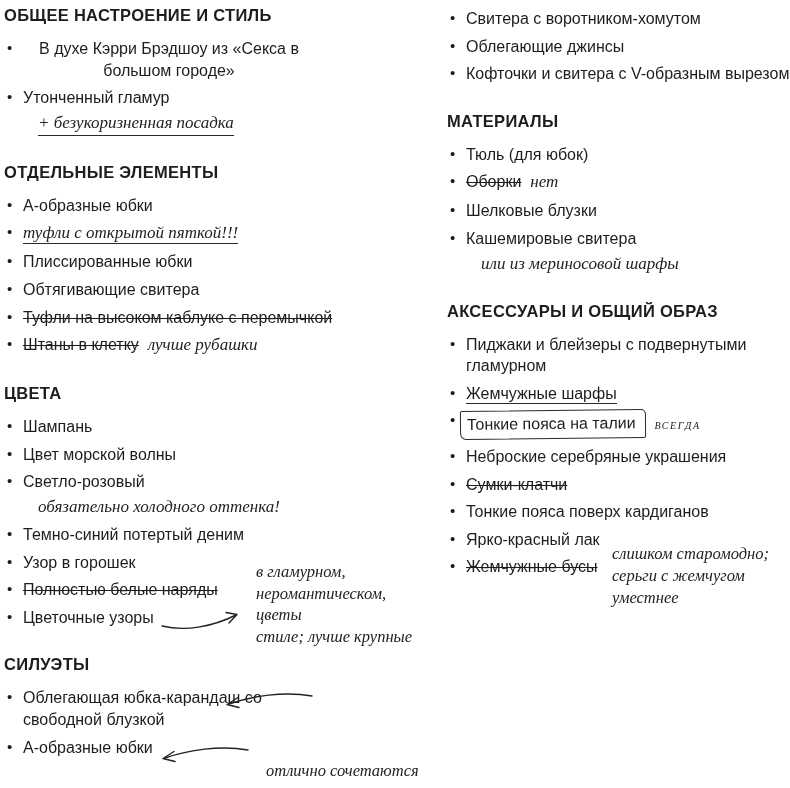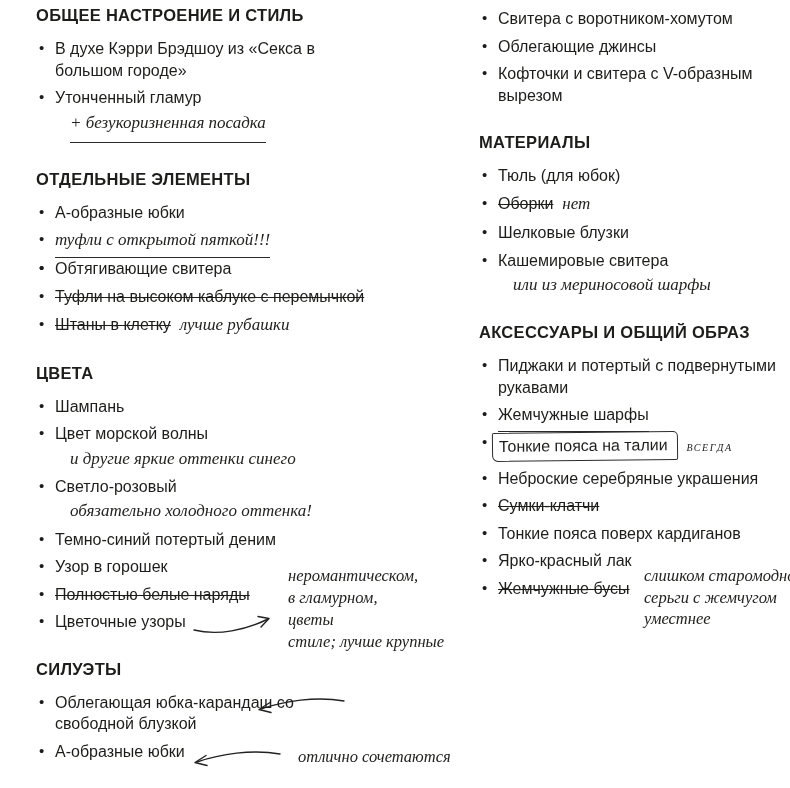--- a/index.html
+++ b/index.html
@@ -12,21 +12,21 @@
     font-family: "Liberation Sans", sans-serif;
     color: #1d1d1b;
   }
   .page {
     display: flex;
     padding: 4px 0 0 4px;
     box-sizing: border-box;
     width: 790px;
   }
   .column { box-sizing: border-box; }
-  .col-left  { width: 436px; flex: 0 0 436px; margin-left: 32px; }
+  .col-left  { width: 436px; flex: 0 0 436px; }
   .col-right { flex: 1; padding-left: 7px; }
 
   .section-heading {
     font-size: 16.5px;
     font-weight: 700;
     letter-spacing: 0.3px;
     margin: 27px 0 13px 0;
   }
   .section:first-child .section-heading { margin-top: 2px; }
 
@@ -56,21 +56,21 @@
     font-style: italic;
     font-size: 17px;
     color: #222220;
   }
   .strike {
     text-decoration: line-through;
     text-decoration-thickness: 1.4px;
   }
   .underline {
     border-bottom: 1.3px solid #2a2a28;
-    padding-bottom: 8px;
+    padding-bottom: 1px;
   }
   .suffix { margin-left: 9px; white-space: nowrap; }
   .suffix.small-caps {
     font-size: 10px;
     letter-spacing: 1.6px;
     text-transform: uppercase;
   }
   .subnote {
     margin: 3px 0 2px 15px;
     width: fit-content;
@@ -88,30 +88,30 @@
   .boxed {
     display: inline-block;
     border: 1.6px solid #2c2c2a;
     border-radius: 2px 5px 2px 6px;
     padding: 2px 9px 3px 6px;
     margin-left: -6px;
     transform: rotate(-0.6deg);
   }
 
   
-  li[data-item-id="carrie"] .item-text { display: inline-block; max-width: 292px; }
+  li[data-item-id="carrie"] .item-text { display: inline-block; max-width: 292px; text-align: center; }
   li[data-item-id="pencil-skirt"] .item-text { display: inline-block; max-width: 312px; }
 
   li[data-item-id="floral"] .sidenote { left: 252px; top: -46px; width: 200px; }
   li[data-item-id="floral"] .arrow    { left: 154px; top: 2px; }
 
   li[data-item-id="pencil-skirt"] .sidenote { left: 278px; top: -3px; white-space: nowrap; }
   li[data-item-id="pencil-skirt"] .arrow    { left: 216px; top: 3px; }
 
-  li[data-item-id="aline2"] .sidenote { left: 262px; top: 5px; white-space: nowrap; }
+  li[data-item-id="aline2"] .sidenote { left: 262px; top: 23px; white-space: nowrap; }
   li[data-item-id="aline2"] .arrow    { left: 152px; top: 7px; }
 
   li[data-item-id="pearls"] .sidenote { left: 165px; top: -13px; width: 210px; }
 
   li[data-item-id="belts"] { margin-top: 2px; margin-bottom: 7px; }
 </style>
 </head>
 <body>
 
 <div class="page">
@@ -122,43 +122,43 @@
           <ul class="item-list">
             <li class="item" data-item-id="carrie"><span class="bullet">•</span><span class="item-text">В духе Кэрри Брэдшоу из «Секса в большом городе»</span></li>
             <li class="item" data-item-id="glamour"><span class="bullet">•</span><span class="item-text">Утонченный гламур</span><div class="subnote handwritten underline">+ безукоризненная посадка</div></li>
           </ul>
         </div>
         <div class="section">
           <h2 class="section-heading">ОТДЕЛЬНЫЕ ЭЛЕМЕНТЫ</h2>
           <ul class="item-list">
             <li class="item"><span class="bullet">•</span><span class="item-text">А-образные юбки</span></li>
             <li class="item" data-item-id="open-heel"><span class="bullet">•</span><span class="item-text handwritten underline">туфли с открытой пяткой!!!</span></li>
-            <li class="item"><span class="bullet">•</span></li>
+            <li class="item"><span class="bullet">•</span><span class="item-text">Плиссированные юбки</span></li>
             <li class="item"><span class="bullet">•</span><span class="item-text">Обтягивающие свитера</span></li>
             <li class="item"><span class="bullet">•</span><span class="item-text strike">Туфли на высоком каблуке с перемычкой</span></li>
             <li class="item" data-item-id="plaid"><span class="bullet">•</span><span class="item-text strike">Штаны в клетку</span><span class="suffix handwritten">лучше рубашки</span></li>
           </ul>
         </div>
         <div class="section">
           <h2 class="section-heading">ЦВЕТА</h2>
           <ul class="item-list">
             <li class="item"><span class="bullet">•</span><span class="item-text">Шампань</span></li>
-            <li class="item"><span class="bullet">•</span><span class="item-text">Цвет морской волны</span><div class="subnote handwritten">и другие яркие оттенки синего</div></li>
+            <li class="item"><span class="bullet">•</span><span class="item-text">Цвет морской волны</span></li>
             <li class="item"><span class="bullet">•</span><span class="item-text">Светло-розовый</span><div class="subnote handwritten">обязательно холодного оттенка!</div></li>
             <li class="item"><span class="bullet">•</span><span class="item-text">Темно-синий потертый деним</span></li>
             <li class="item"><span class="bullet">•</span><span class="item-text">Узор в горошек</span></li>
             <li class="item"><span class="bullet">•</span><span class="item-text strike">Полностью белые наряды</span></li>
             <li class="item" data-item-id="floral"><span class="bullet">•</span><span class="item-text">Цветочные узоры</span><span class="arrow arrow-right">
                 <svg width="88" height="26" viewBox="0 0 88 26">
                   <path d="M4 17 C 28 23, 56 17, 78 6" fill="none" stroke="#222" stroke-width="1.4" stroke-linecap="round"></path>
                   <path d="M68 3.5 L79 5.5 L71 14" fill="none" stroke="#222" stroke-width="1.4" stroke-linecap="round" stroke-linejoin="round"></path>
                 </svg>
               </span><div class="sidenote handwritten">
+                <div class="note-line">в гламурном,</div>
                 <div class="note-line">неромантическом,</div>
-                <div class="note-line">в гламурном,</div>
                 <div class="note-line">цветы</div>
                 <div class="note-line">стиле; лучше крупные</div>
               </div></li>
           </ul>
         </div>
         <div class="section">
           <h2 class="section-heading">СИЛУЭТЫ</h2>
           <ul class="item-list">
             <li class="item" data-item-id="pencil-skirt"><span class="bullet">•</span><span class="item-text">Облегающая юбка-карандаш со свободной блузкой</span><span class="arrow arrow-left">
                 <svg width="96" height="22" viewBox="0 0 96 22">
@@ -190,21 +190,21 @@
           <ul class="item-list">
             <li class="item"><span class="bullet">•</span><span class="item-text">Тюль (для юбок)</span></li>
             <li class="item" data-item-id="ruffles"><span class="bullet">•</span><span class="item-text strike">Оборки</span><span class="suffix handwritten">нет</span></li>
             <li class="item"><span class="bullet">•</span><span class="item-text">Шелковые блузки</span></li>
             <li class="item"><span class="bullet">•</span><span class="item-text">Кашемировые свитера</span><div class="subnote handwritten">или из мериносовой шарфы</div></li>
           </ul>
         </div>
         <div class="section">
           <h2 class="section-heading">АКСЕССУАРЫ И ОБЩИЙ ОБРАЗ</h2>
           <ul class="item-list">
-            <li class="item"><span class="bullet">•</span><span class="item-text">Пиджаки и потертый с подвернутыми рукавами</span></li>
+            <li class="item"><span class="bullet">•</span><span class="item-text">Пиджаки и блейзеры с подвернутыми гламурном</span></li>
             <li class="item" data-item-id="scarves"><span class="bullet">•</span><span class="item-text underline">Жемчужные шарфы</span></li>
             <li class="item" data-item-id="belts"><span class="bullet">•</span><span class="item-text boxed">Тонкие пояса на талии</span><span class="suffix handwritten small-caps">ВСЕГДА</span></li>
             <li class="item"><span class="bullet">•</span><span class="item-text">Неброские серебряные украшения</span></li>
             <li class="item"><span class="bullet">•</span><span class="item-text strike">Сумки-клатчи</span></li>
             <li class="item"><span class="bullet">•</span><span class="item-text">Тонкие пояса поверх кардиганов</span></li>
             <li class="item"><span class="bullet">•</span><span class="item-text">Ярко-красный лак</span></li>
             <li class="item" data-item-id="pearls"><span class="bullet">•</span><span class="item-text strike">Жемчужные бусы</span><div class="sidenote handwritten">
                 <div class="note-line">слишком старомодно;</div>
                 <div class="note-line">серьги с жемчугом</div>
                 <div class="note-line">уместнее</div>

